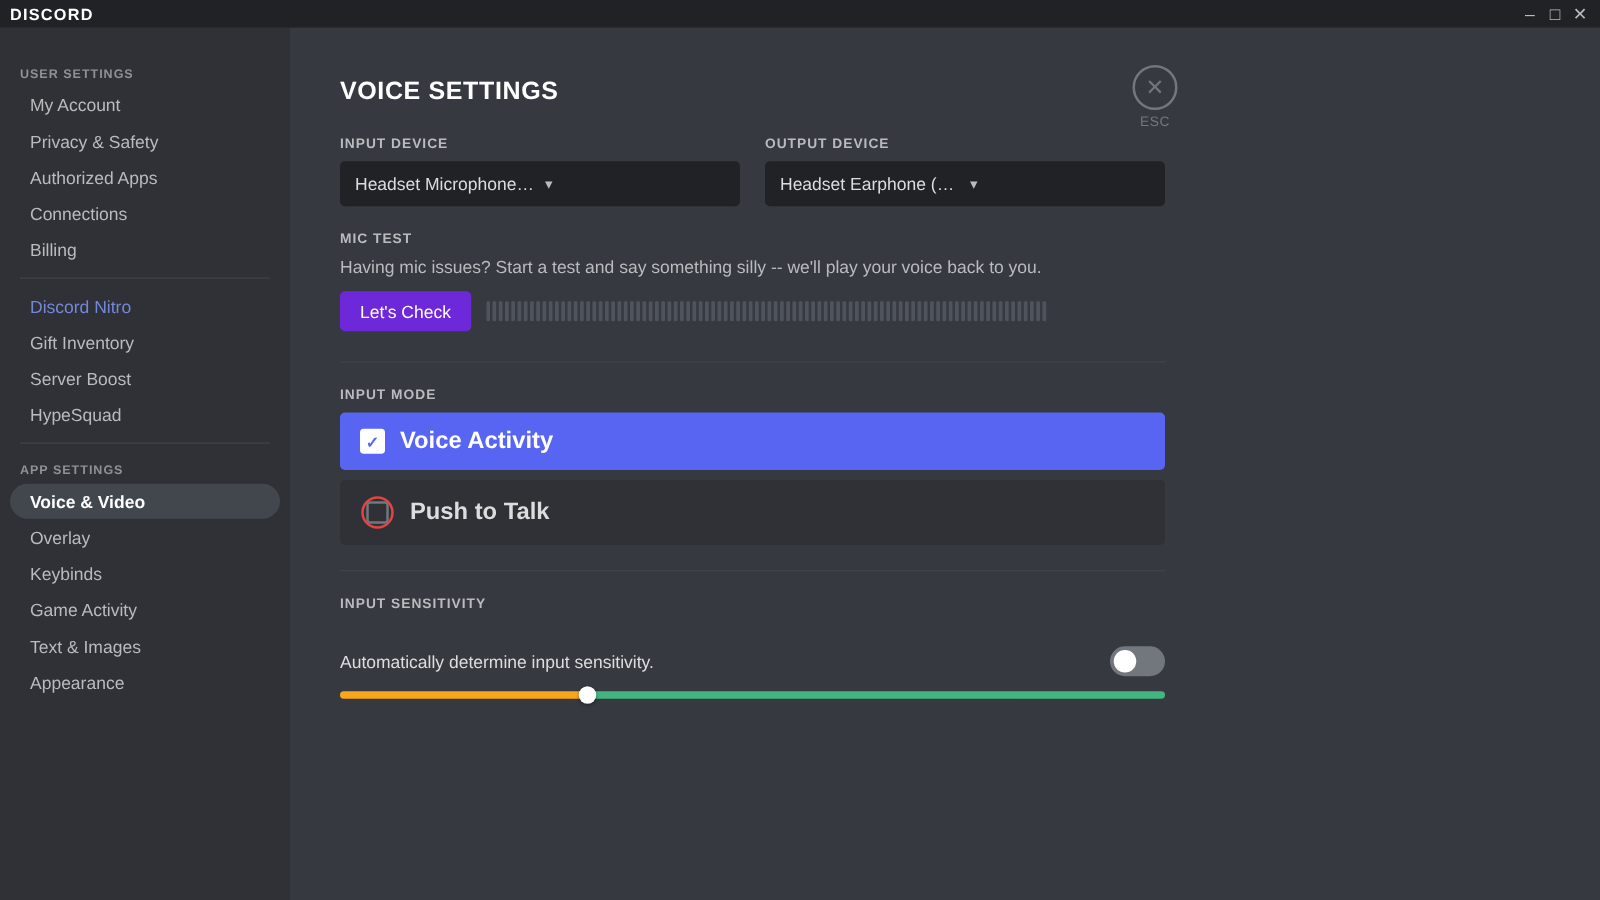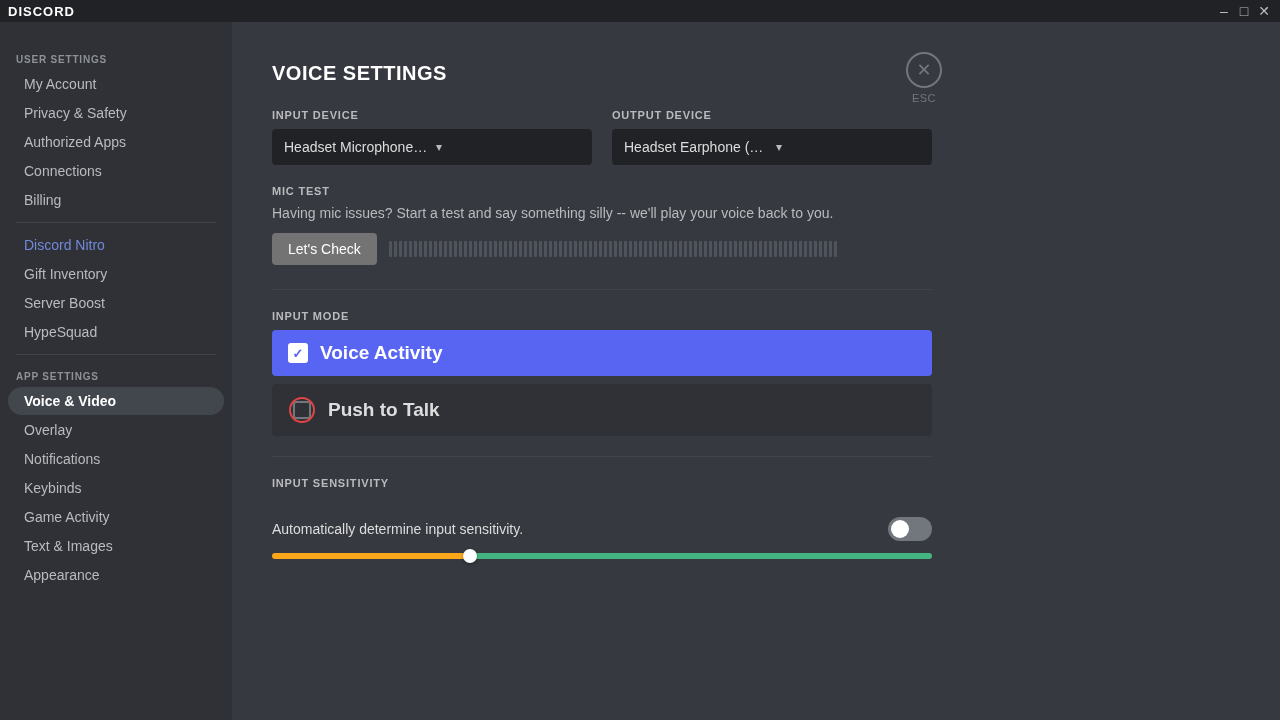--- a/index.html
+++ b/index.html
@@ -248,21 +248,21 @@
       font-size: 14px;
       color: #b9bbbe;
       margin-bottom: 12px;
     }
     .mic-test-row {
       display: flex;
       align-items: center;
       gap: 12px;
     }
     .lets-check-btn {
-      background: #737373;
+      background: #6d28d9;
       color: #fff;
       border: none;
       border-radius: 4px;
       padding: 8px 16px;
       font-size: 14px;
       font-weight: 500;
       cursor: pointer;
       white-space: nowrap;
       flex-shrink: 0;
     }
@@ -490,23 +490,20 @@
 
     <div class="sidebar-divider"></div>
 
     <div class="sidebar-section-label">APP SETTINGS</div>
 
     <div class="sidebar-item active">
       <span>Voice &amp; Video</span>
     </div>
     <div class="sidebar-item">
       <span>Overlay</span>
-    </div>
-    <div class="sidebar-item">
-      <span>Notifications</span>
     </div>
     <div class="sidebar-item">
       <span>Keybinds</span>
     </div>
     <div class="sidebar-item">
       <span>Game Activity</span>
     </div>
     <div class="sidebar-item">
       <span>Text &amp; Images</span>
     </div>

